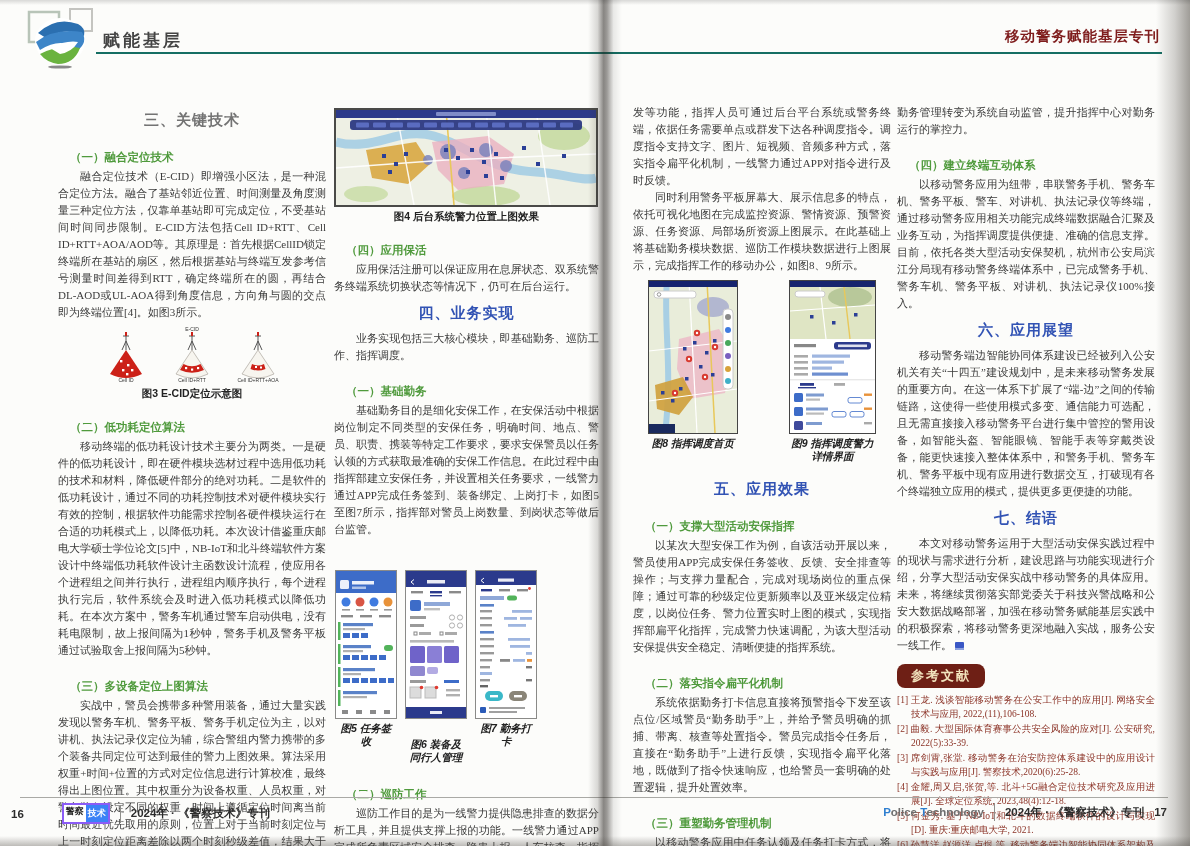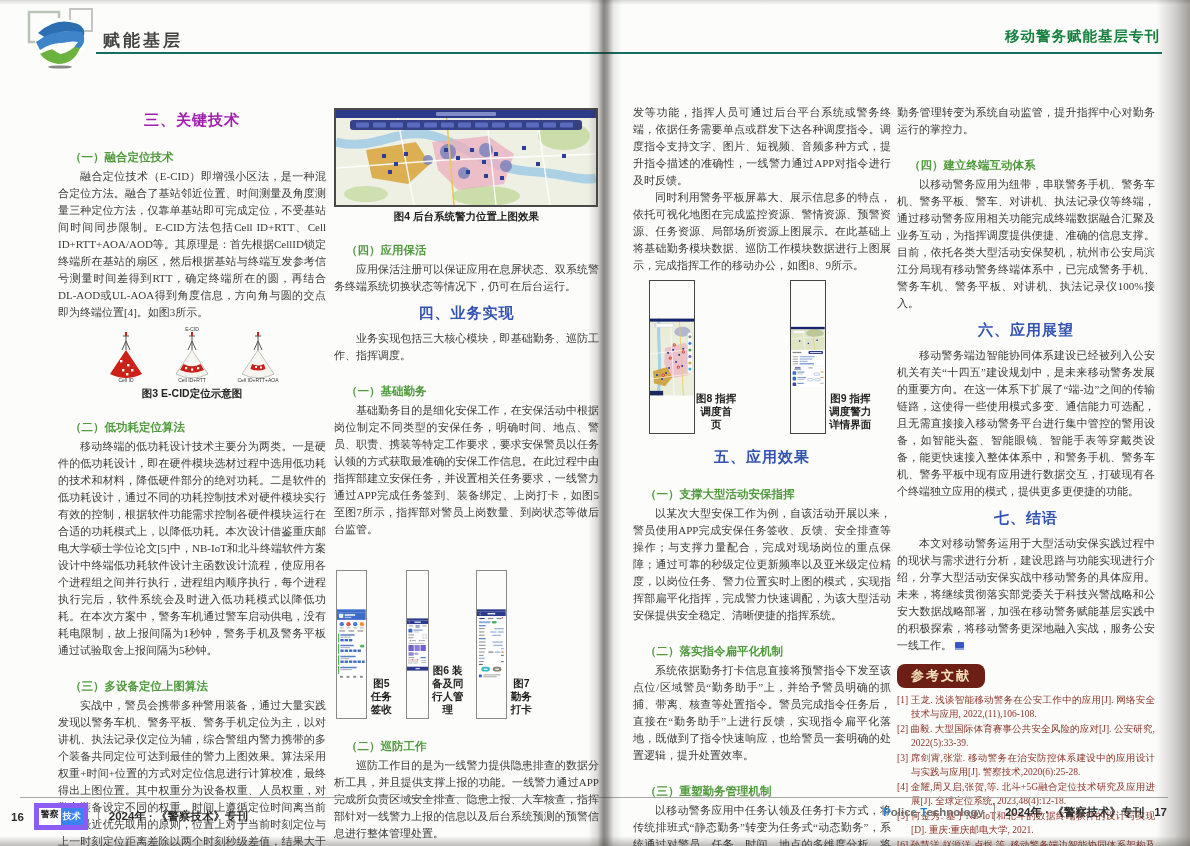--- a/index.html
+++ b/index.html
@@ -12,50 +12,50 @@
   .right-edge{right:0;top:0;width:34px;height:846px;
      background:linear-gradient(90deg,rgba(0,0,0,0) 0%,rgba(80,76,70,.25) 55%,rgba(120,116,110,.7) 100%);}
   .bottom-edge{left:0;bottom:0;width:1190px;height:10px;
      background:linear-gradient(180deg,rgba(0,0,0,0),rgba(70,66,60,.35));}
   .top-edge{left:0;top:0;width:1190px;height:5px;background:linear-gradient(180deg,rgba(0,0,0,.14),rgba(0,0,0,0));}
   
   .brand{position:absolute;left:103px;top:29px;font-family:"Liberation Sans",sans-serif;
          font-size:17px;font-weight:bold;color:#444;letter-spacing:3px;text-align:right;}
   .head-rule{position:absolute;left:96px;top:52px;width:1066px;height:2px;background:#156e63;}
   .issue{position:absolute;left:860px;top:27px;width:300px;text-align:right;
-         font-family:"Liberation Sans",sans-serif;font-size:14.5px;font-weight:bold;color:#15803d;letter-spacing:1px;}
+         font-family:"Liberation Sans",sans-serif;font-size:14.5px;font-weight:bold;color:#7f1d1d;letter-spacing:1px;}
   
   .col{position:absolute;}
   .sec{font-family:"Liberation Sans",sans-serif;font-size:15px;font-weight:bold;text-align:center;
        margin:9px 0 7px;color:#3253b4;letter-spacing:1px;}
-  .sec.teal{color:#a21caf;}
+  .sec.teal{color:#737373;}
   .sub{font-family:"Liberation Sans",sans-serif;font-size:11.5px;font-weight:bold;color:#4f9a3c;
        margin:20px 0 3px;padding-left:12px;}
   .col p{font-size:11px;line-height:17px;text-align:justify;text-indent:2em;margin:0;color:#3a3a3a;}
   .col p.noind{text-indent:0;}
   figure{margin:0;}
   .cap{font-family:"Liberation Sans",sans-serif;font-size:10.5px;font-weight:bold;color:#222;
        text-align:center;line-height:13px;margin:3px 0 3px;}
   .figrow{display:flex;justify-content:space-between;align-items:flex-start;margin-top:4px;}
-  .figrow figure{display:flex;flex-direction:row;align-items:flex-end;}
+  .figrow figure{display:flex;flex-direction:column;align-items:center;font-style:italic;}
   svg{display:block;}
   .fig3-text{font:5px "Liberation Sans",sans-serif;fill:#333;}
   
   .ref-badge{display:inline-block;background:#6e1f15;color:#f2e3bd;font-family:"Liberation Sans",sans-serif;
        font-size:13px;font-weight:bold;padding:3px 14px;border-radius:8px;letter-spacing:2px;margin:10px 0 6px;}
   .ref-item{font-size:9.5px;line-height:13.5px;color:#8b3226;text-align:justify;
        padding-left:14px;text-indent:-14px;margin-bottom:2px;}
   .endmark{display:inline-block;width:9px;height:8px;background:#3a57c5;border-radius:1px;margin-left:3px;
        vertical-align:-1px;box-shadow:inset 0 -2px 0 #8fa3e0;}
   
   .foot-rule{position:absolute;left:20px;top:797px;width:1148px;height:1px;background:#a9a9a5;}
   .footer{position:absolute;top:803px;font-family:"Liberation Sans",sans-serif;font-size:11.5px;
        font-weight:bold;color:#2b2b2b;display:flex;align-items:center;gap:10px;}
   .footer .vdiv{width:1px;height:18px;background:#8f8f8b;}
-  .jlogo{display:inline-flex;border:5px solid #8b5cf6;font-size:9px;line-height:1;}
+  .jlogo{display:inline-flex;border:2px solid #8b5cf6;font-size:9px;line-height:1;margin-left:28px;}
   .jlogo .w{padding:2px 2px;background:#fff;color:#222;}
   .jlogo .b{padding:4px 2px;background:#3b82f6;color:#fff;}
   .pt-blue{color:#2f7fd0;}
   .pt-gray{color:#6e6e6e;font-weight:bold;}
 </style>
 </head>
 <body>
 
 <div class="scan">
 
@@ -270,21 +270,21 @@
           <g fill="#8a8a8a">
               <rect x="6" y="139" width="6" height="4"></rect>
               <rect x="20" y="139" width="6" height="4"></rect>
               <rect x="34" y="139" width="6" height="4"></rect>
               <rect x="48" y="139" width="6" height="4"></rect>
             </g>
         </svg>
         <div class="cap">图5 任务签收</div>
       </figure>
 
-      <figure style="width:60px;">
+      <figure style="width:60px;gap:16px;">
         <svg width="60" height="147" viewBox="0 0 60 147" style="border:1px solid #8a8a88;">
           <rect width="60" height="147" fill="#fff"></rect>
           <rect width="60" height="6" fill="#2b3a8c"></rect>
           <rect y="6" width="60" height="10" fill="#2b3a8c"></rect>
           <path d="M5,11 L8,8.5 M5,11 L8,13.5" stroke="#fff" stroke-width="1" fill="none"></path>
           <rect x="21" y="9" width="18" height="3.5" fill="#fff" opacity="0.9"></rect>
           <g fill="#8a8a8a">
               <rect x="5" y="20" width="12" height="2.4"></rect>
               <rect x="24" y="20" width="12" height="2.4" fill="#2b3a8c"></rect>
               <rect x="43" y="20" width="12" height="2.4"></rect>
@@ -389,21 +389,21 @@
       </figure>
     </div>
 
     <div class="sub">（二）巡防工作</div>
     <p>巡防工作目的是为一线警力提供隐患排查的数据分析工具，并且提供支撑上报的功能。一线警力通过APP完成所负责区域安全排查、隐患上报、人车核查，指挥部针对一线警力上报的信息以及后台系统预测的预警信息进行整体管理处置。</p>
     <div class="sub">（三）任务签收</div>
     <p>指挥调度即为指挥员提供指令收发、警情预警同步下</p>
   </div>
 
   <div class="col" style="left:633px;top:104px;width:258px;">
-    <p class="noind">发等功能，指挥人员可通过后台平台系统或警务终端，依据任务需要单点或群发下达各种调度指令。调度指令支持文字、图片、短视频、音频多种方式，提升指令描述的准确性，一线警力通过APP对指令进行及时反馈。</p>
+    <p class="noind">发等功能，指挥人员可通过后台平台系统或警务终端，依据任务需要单点或群发下达各种调度指令。调度指令支持文字、图片、短视频、音频多种方式，落实指令扁平化机制，一线警力通过APP对指令进行及时反馈。</p>
     <p>同时利用警务平板屏幕大、展示信息多的特点，依托可视化地图在完成监控资源、警情资源、预警资源、任务资源、局部场所资源上图展示。在此基础上将基础勤务模块数据、巡防工作模块数据进行上图展示，完成指挥工作的移动办公，如图8、9所示。</p>
 
     <div class="figrow" style="width:226px;margin-left:16px;margin-top:6px;">
       <figure style="width:88px;">
         <svg width="88" height="152" viewBox="0 0 88 152" style="border:1.5px solid #444;">
           <rect width="88" height="152" fill="#e9edda"></rect>
           <path d="M18,0 C14,40 24,90 16,152" fill="none" stroke="#a8cfe4" stroke-width="6"></path>
           <polygon points="30,58 70,48 84,70 76,112 40,118 28,88" fill="#ecb6c6" opacity="0.8"></polygon>
           <polygon points="6,104 34,96 44,116 30,134 8,128" fill="#cf9f3a" opacity="0.9"></polygon>
           <ellipse cx="64" cy="26" rx="16" ry="10" fill="#9aa0cc" opacity="0.7"></ellipse>

